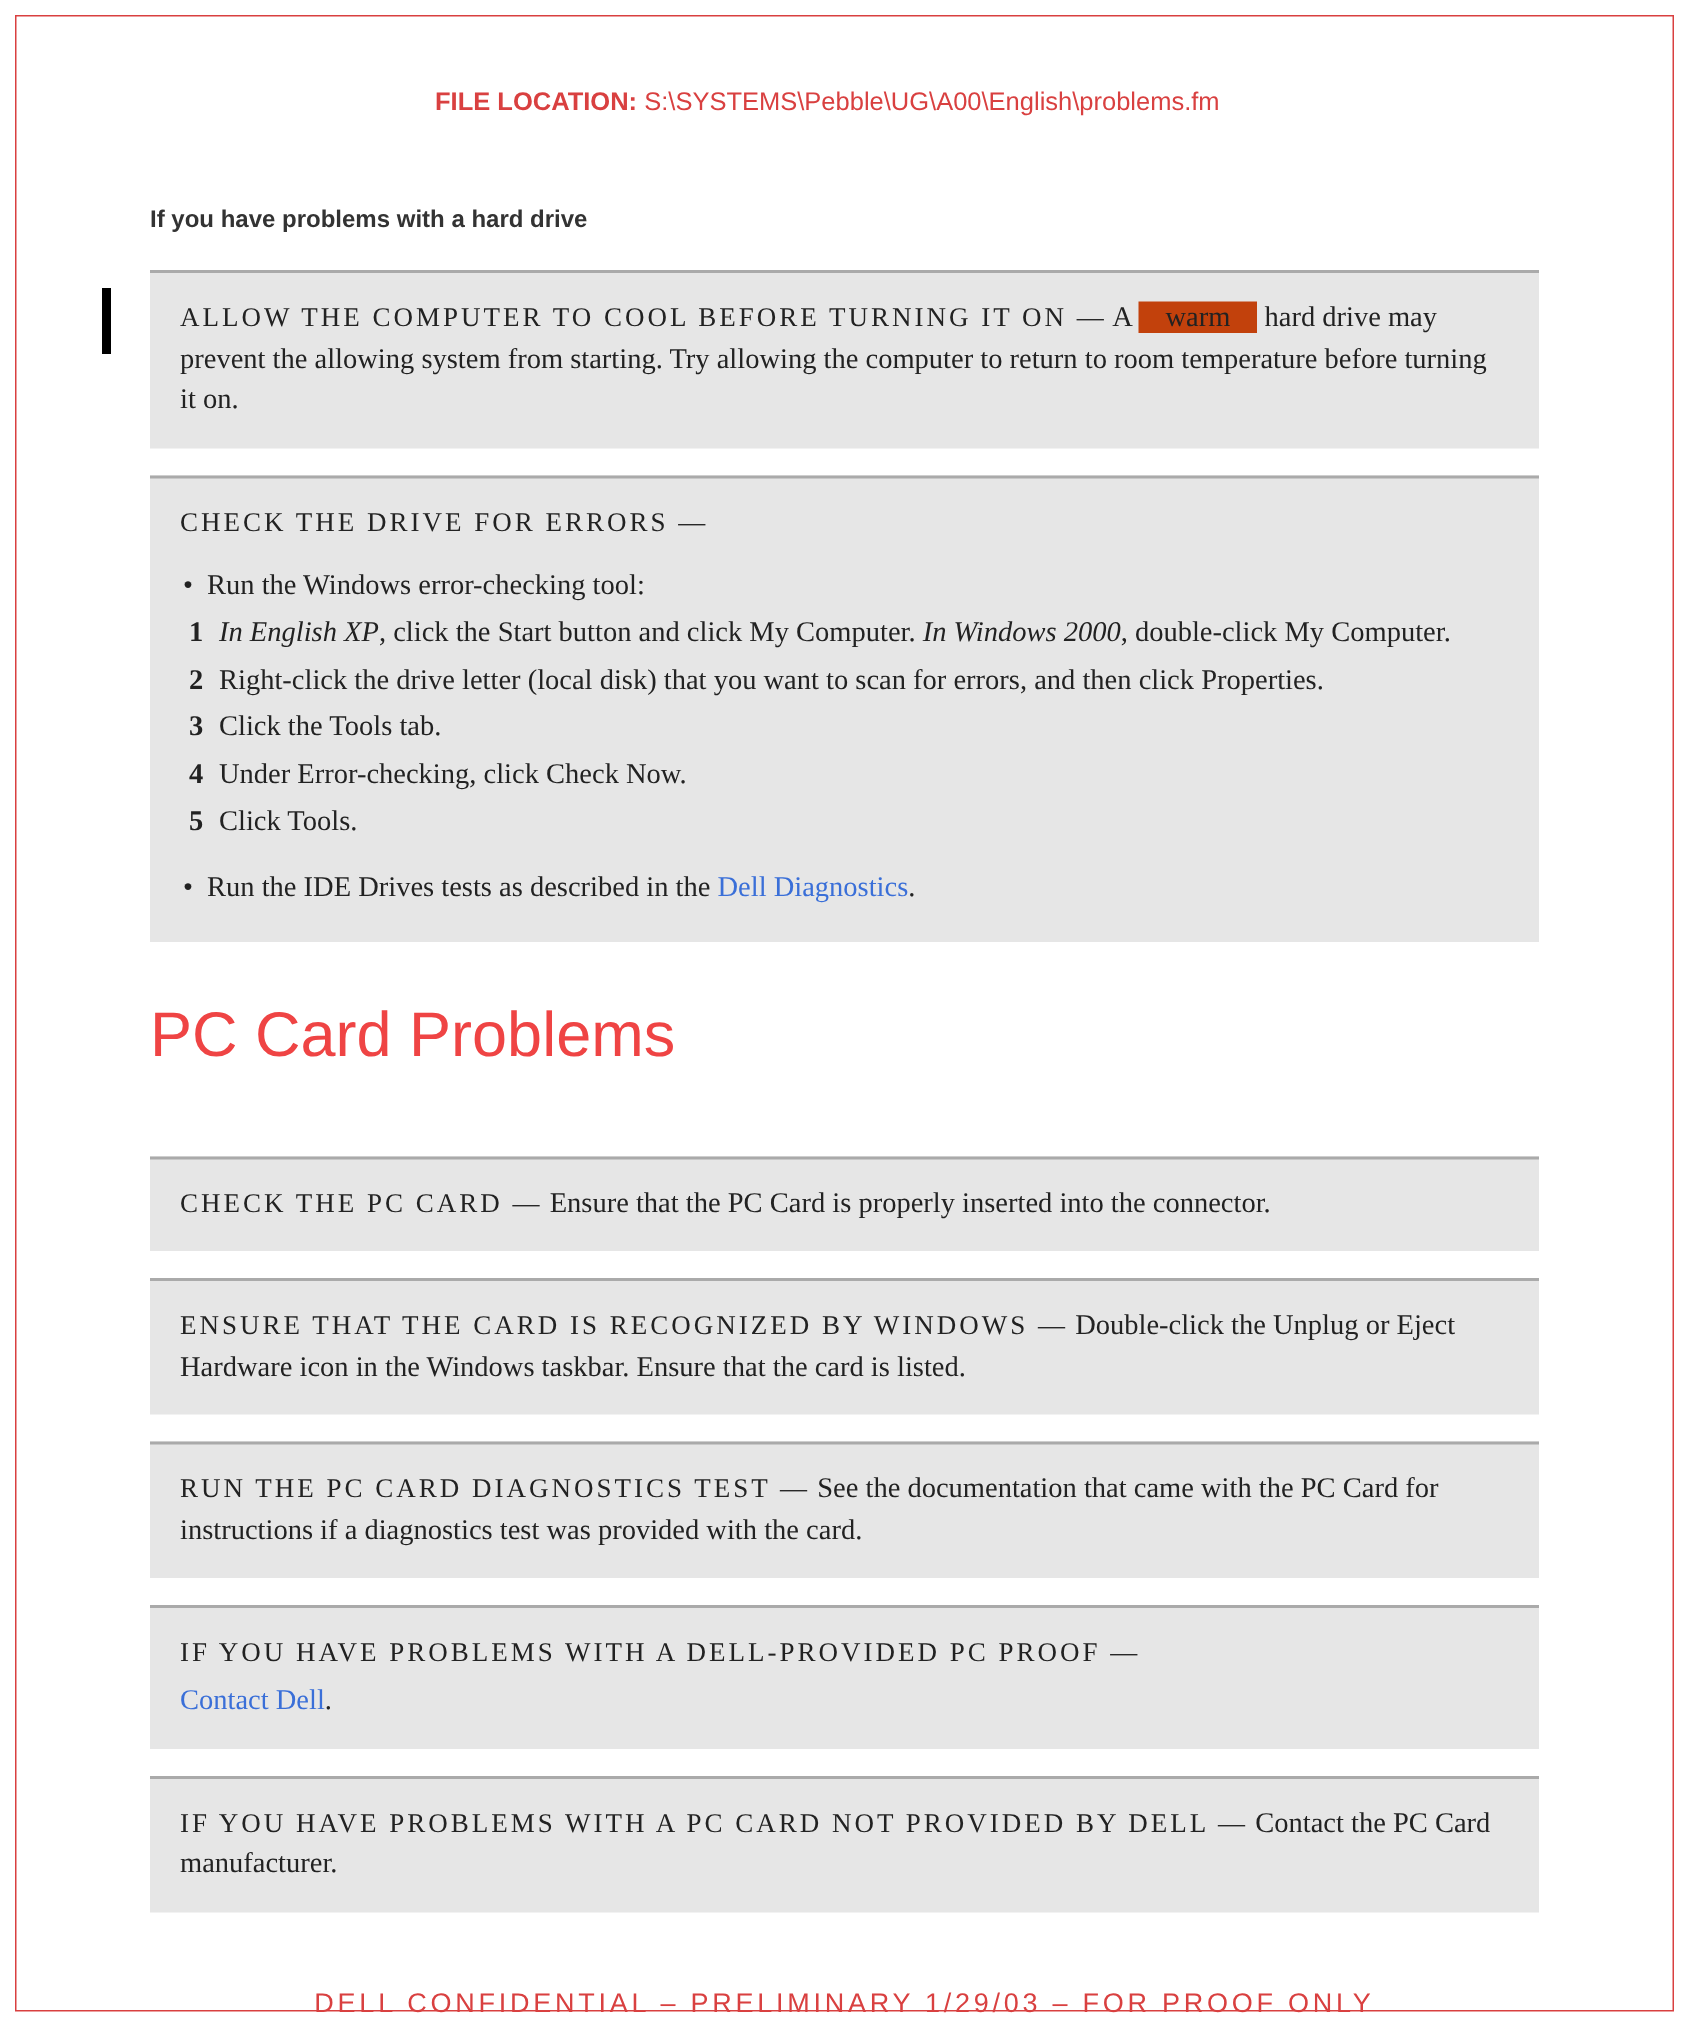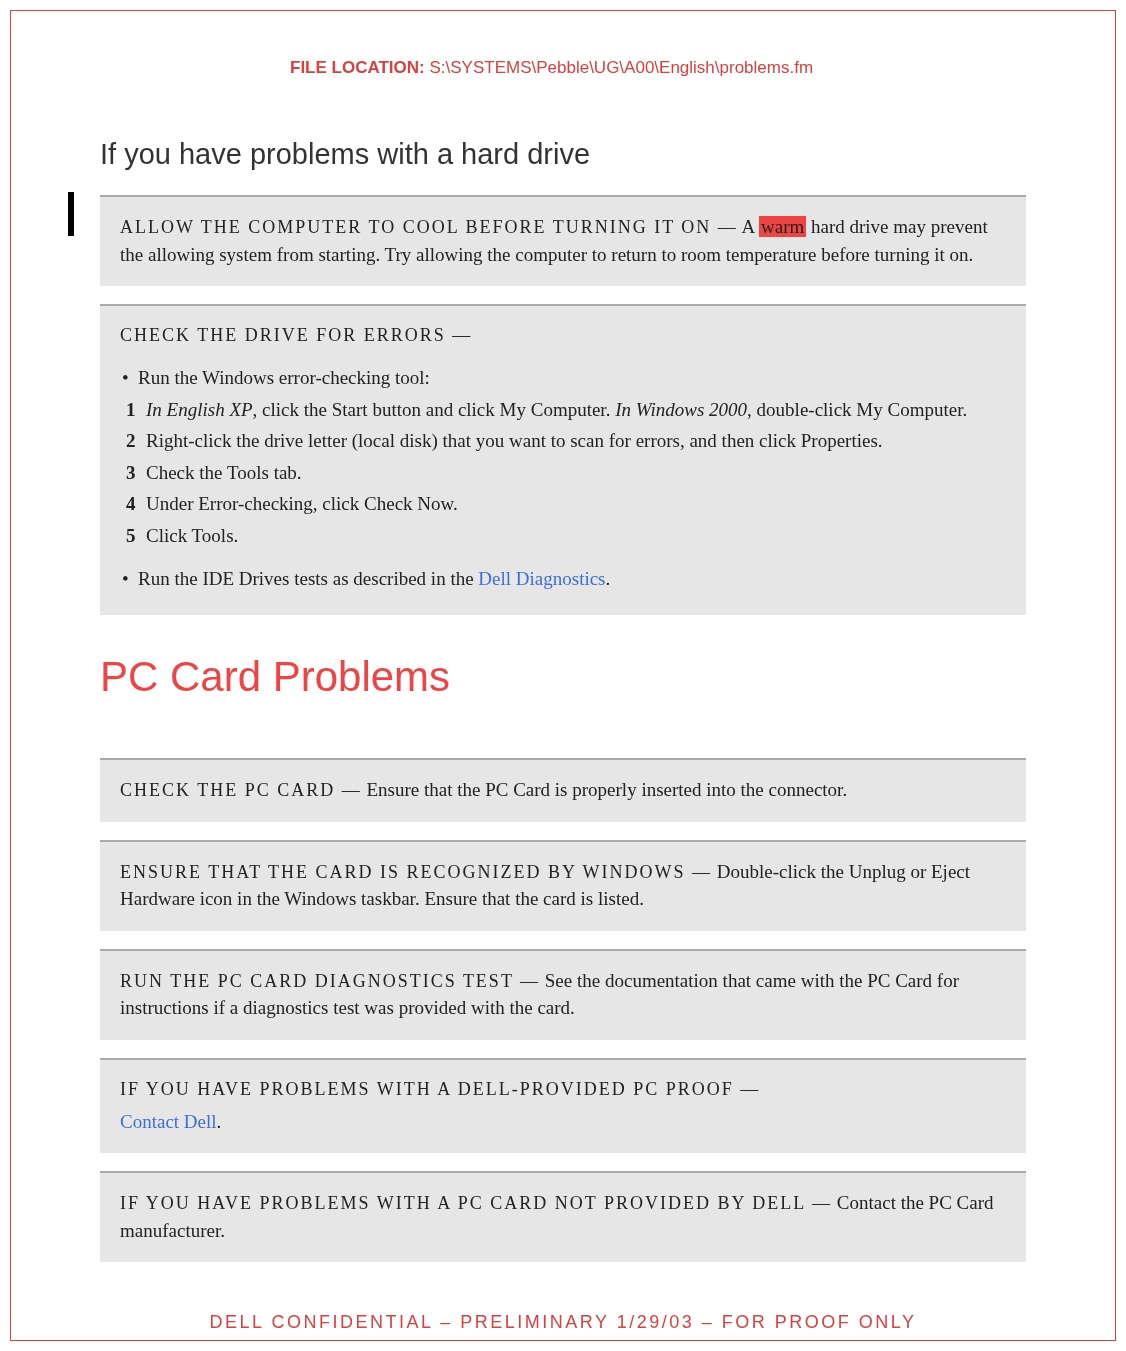--- a/index.html
+++ b/index.html
@@ -26,42 +26,42 @@
       font-family: Arial, sans-serif;
       font-size: 17px;
       margin-left: 190px;
       margin-bottom: 60px;
     }
     .file-location .label {
       font-weight: bold;
     }
     .subsection-title {
       font-family: Arial, sans-serif;
-      font-size: 29px;
-      font-weight: normal;
+      font-size: 16px;
+      font-weight: bold;
       color: #333;
       margin-bottom: 24px;
     }
     .info-box {
       background: #e6e6e6;
       border-top: 2px solid #aaa;
       padding: 16px 20px 18px 20px;
       margin-bottom: 18px;
       font-size: 19px;
       line-height: 1.45;
       color: #222;
     }
     .smallcaps-run {
       font-variant: small-caps;
       letter-spacing: 2px;
       font-size: 18px;
     }
     .highlight {
-      background: #ef4444;
-      padding: 0 2px;
+      background: #c2410c;
+      padding: 0 18px;
     }
     .info-box ul {
       list-style: none;
       margin-top: 16px;
     }
     .info-box ul li.bullet {
       position: relative;
       padding-left: 18px;
       margin: 4px 0;
     }
@@ -147,21 +147,21 @@
   </div>
 
   <div class="info-box">
     <div class="smallcaps-run" style="margin-bottom:6px">CHECK THE DRIVE FOR ERRORS —</div>
     <ul>
       <li class="bullet">Run the Windows error-checking tool:</li>
     </ul>
     <ol>
       <li><span class="italic">In English XP</span><span>, click the </span><span class="bold">Start</span><span> button and click </span><span class="bold">My Computer</span><span>. </span><span class="italic">In Windows 2000</span><span>, double-click </span><span class="bold">My Computer</span><span>.</span></li>
       <li><span>Right-click the drive letter (local disk) that you want to scan for errors, and then click </span><span class="bold">Properties</span><span>.</span></li>
-      <li><span>Check the </span><span class="bold">Tools</span><span> tab.</span></li>
+      <li><span>Click the </span><span class="bold">Tools</span><span> tab.</span></li>
       <li><span>Under </span><span class="bold">Error-checking</span><span>, click </span><span class="bold">Check Now</span><span>.</span></li>
       <li><span>Click </span><span class="bold">Tools.</span><span></span></li>
     </ol>
     <ul>
       <li class="bullet"><span>Run the IDE Drives tests as described in the </span><span class="link">Dell Diagnostics</span><span>.</span></li>
     </ul>
   </div>
 
   <div class="section-title">PC Card Problems</div>
 

